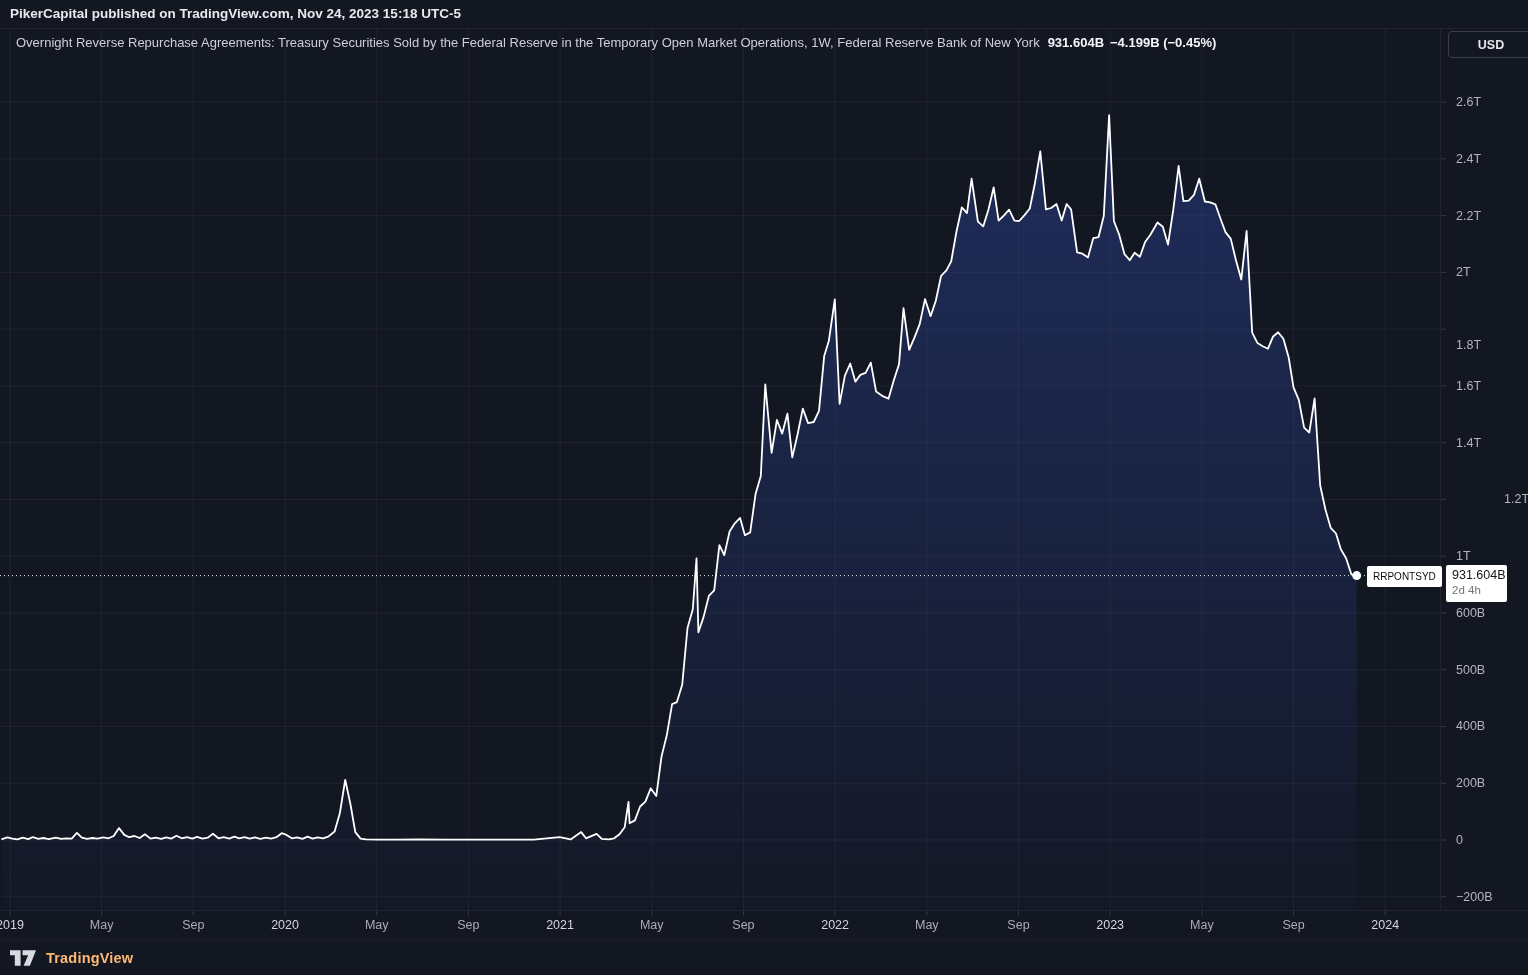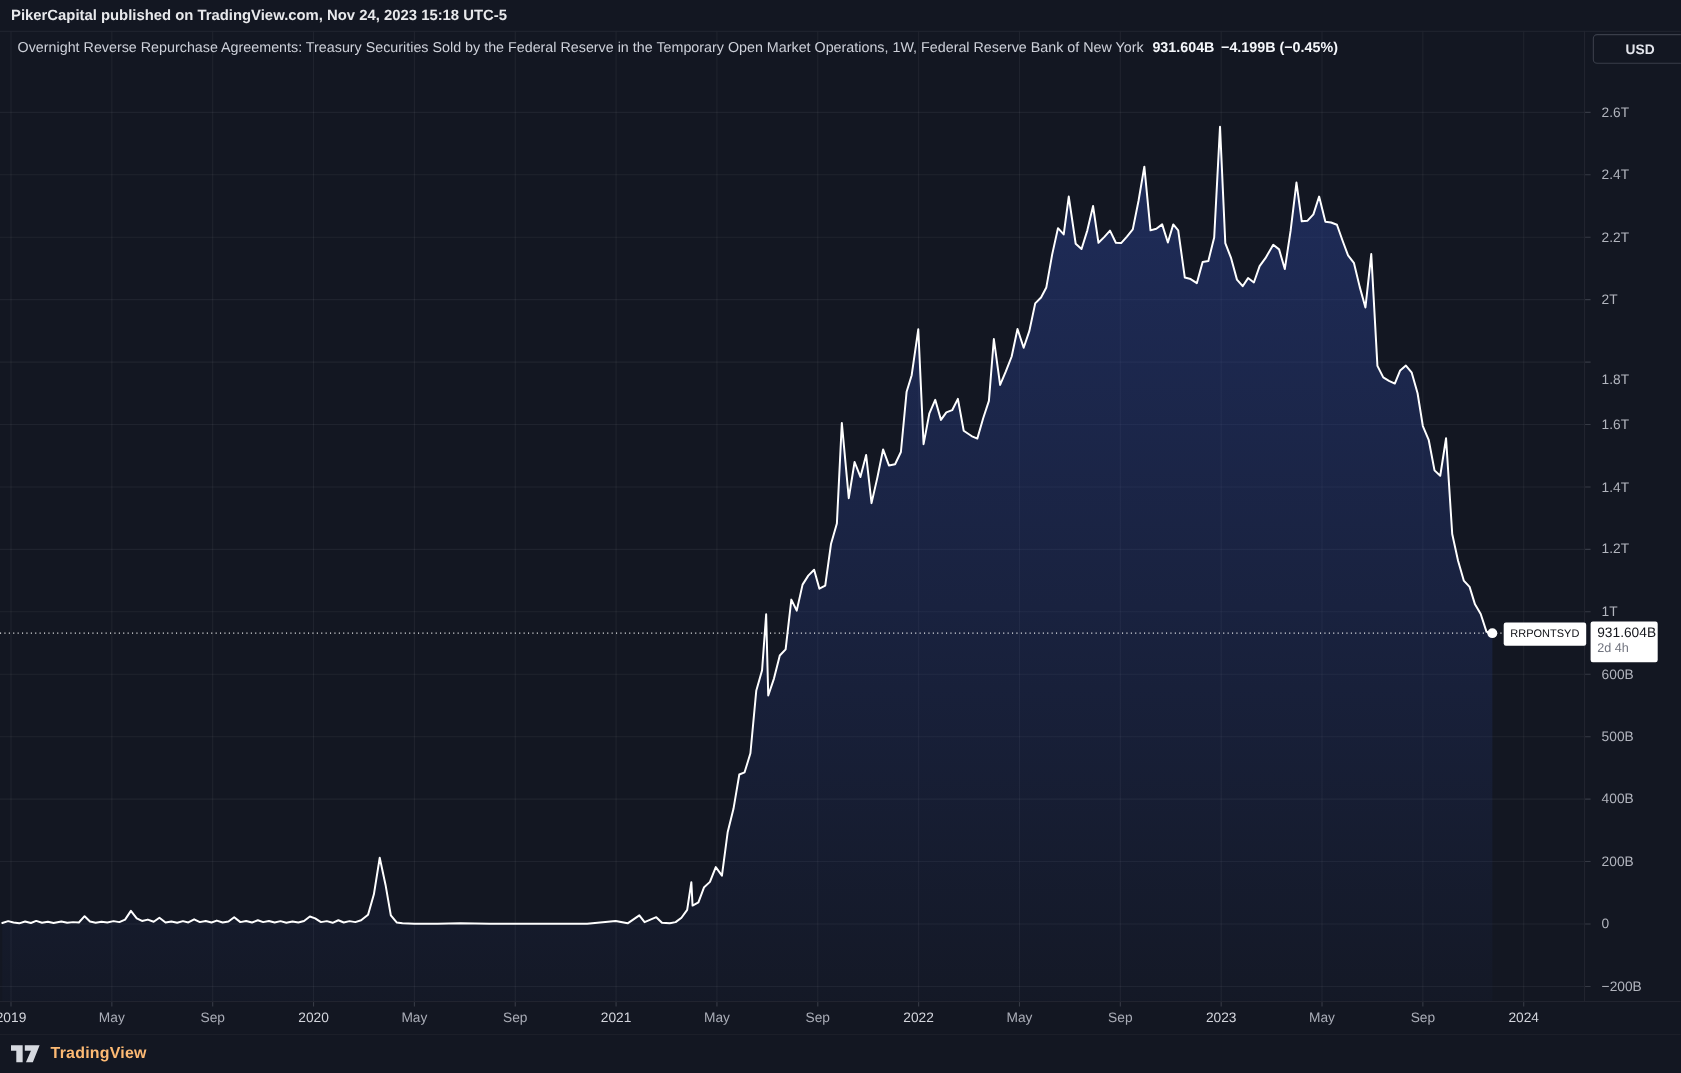--- a/index.html
+++ b/index.html
@@ -164,21 +164,21 @@
 </div>
 
 <div class="price-scale" id="price-scale">
     <div class="price-tick-label" style="top: 74.12px;">2.6T</div>
     <div class="price-tick-label" style="top: 130.88px;">2.4T</div>
     <div class="price-tick-label" style="top: 187.64px;">2.2T</div>
     <div class="price-tick-label" style="top: 244.4px;">2T</div>
     <div class="price-tick-label" style="top: 297px; margin-top: 20px;">1.8T</div>
     <div class="price-tick-label" style="top: 357.92px;">1.6T</div>
     <div class="price-tick-label" style="top: 414.68px;">1.4T</div>
-    <div class="price-tick-label" style="top: 471.44px;">1.2T</div>
+    <div class="price-tick-label" style="top: 471.44px; margin-left: 48px;">1.2T</div>
     <div class="price-tick-label" style="top: 528.2px;">1T</div>
     <div class="price-tick-label" style="top: 584.96px;">600B</div>
     <div class="price-tick-label" style="top: 641.72px;">500B</div>
     <div class="price-tick-label" style="top: 698.48px;">400B</div>
     <div class="price-tick-label" style="top: 755.24px;">200B</div>
     <div class="price-tick-label" style="top: 812px;">0</div>
     <div class="price-tick-label" style="top: 868.76px;">−200B</div>
   </div>
 <div class="time-scale" id="time-scale">
     <div class="time-tick-label year" style="left: 10px;">2019</div>

